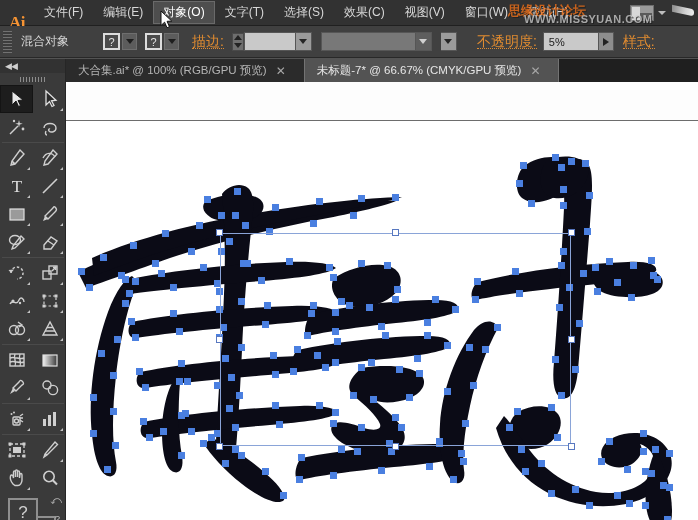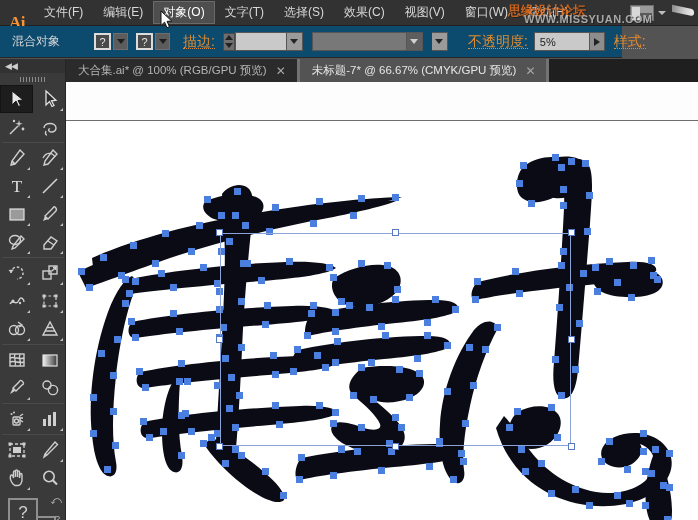--- a/index.html
+++ b/index.html
@@ -92,22 +92,22 @@
     font-family: "Liberation Sans", sans-serif;
     font-size: 11px; font-weight: bold;
     color: #cfcfcf;
     letter-spacing: 0.5px;
     text-shadow: 1px 1px 0 #1d1d1d;
     white-space: nowrap;
   }
 
   
   .controlbar {
-    position: absolute; left: 0; top: 26px; width: 622px; height: 32px;
-    background: #0c4a6e;
+    position: absolute; left: 0; top: 26px; width: 698px; height: 32px;
+    background: #404040;
     border-bottom: 1px solid #282828;
     display: flex; align-items: center;
   }
   .grip {
     width: 9px; height: 22px; margin-left: 3px;
     background-image: repeating-linear-gradient(
       to bottom, #777 0px, #777 1px, #3c3c3c 1px, #3c3c3c 3px);
     opacity: .9;
   }
   .cb-title {
@@ -184,24 +184,24 @@
   }
 
   
   .tabbar {
     position: absolute; left: 66px; top: 59px; width: 632px; height: 23px;
     background: #1f1f1f;
     display: flex; align-items: flex-end;
   }
   .tab {
     height: 23px; display: flex; align-items: center;
-    padding: 0 11px 0 12px;
+    padding: 0 18px 0 12px;
     font-size: 11.5px; color: #b4b4b4;
     background: #2b2b2b;
-    border-right: 3px solid #737373;
+    border-right: 1px solid #737373;
     white-space: nowrap;
   }
   .tab.active { background: #535353; color: #e6e6e6; }
   .tab-close {
     margin-left: 9px; font-size: 12px; color: #a8a8a8; line-height: 10px;
   }
 
   
   .toolbar {
     position: absolute; left: 0; top: 59px; width: 66px; height: 461px;

